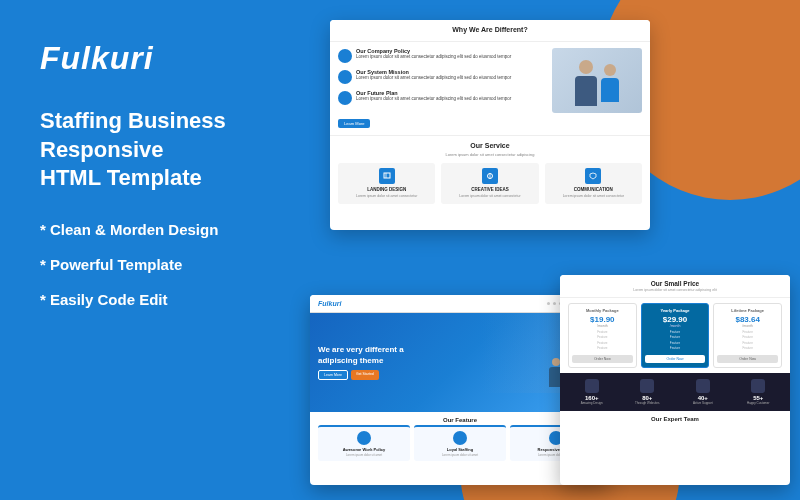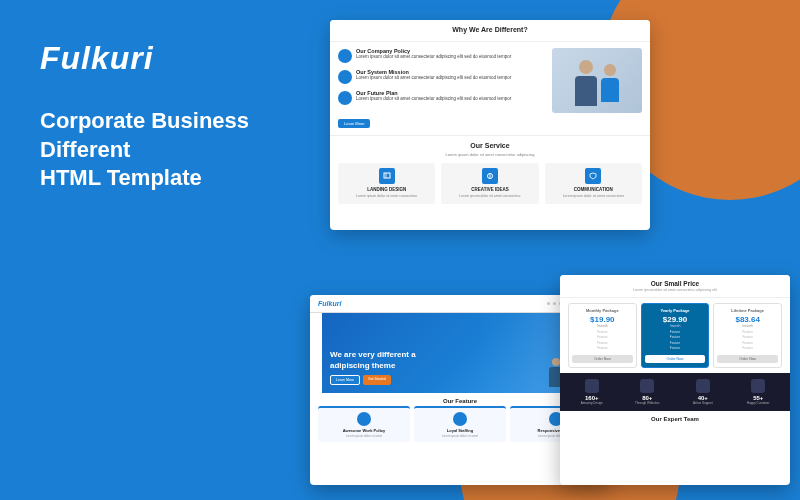--- a/index.html
+++ b/index.html
@@ -268,27 +268,26 @@
     }
     .bl-nav-btn {
       background: #1a7fd4;
       color: #fff;
       font-size: 4px;
       padding: 2px 4px;
       border-radius: 2px;
     }
     .bl-hero {
       background: linear-gradient(135deg, #1565c0 0%, #1a7fd4 50%, #42a5f5 100%);
-      height: 80px;
+      height: 99px;
       position: relative;
       display: flex;
-      align-items: flex-end;
+      align-items: center;
       padding: 8px;
       overflow: hidden;
-      margin-left: 12px;
     }
     .bl-hero-text {
       z-index: 2;
     }
     .bl-hero-title {
       font-size: 8px;
       font-weight: 900;
       color: #fff;
       line-height: 1.3;
       margin-bottom: 4px;
@@ -495,23 +494,28 @@
 <body>
 
 <div class="container">
 
   <div class="bg-circle-right"></div>
   <div class="bg-circle-bottom-right"></div>
 
   <div class="left-panel">
     <div class="logo">Fulkuri</div>
     <div class="tagline">
-      <span>Corporate Business Different</span><br>
+      <span>Staffing Business Responsive</span><br>
       <span>HTML Template</span>
     </div>
+    <ul class="features-list">
+      <li>* Clean &amp; Morden Design</li>
+      <li>* Powerful Template</li>
+      <li>* Easily Code Edit</li>
+    </ul>
   </div>
 
   <div class="right-panel">
 
     <div class="screenshot-top">
       <div class="ss-top-header">
         <div class="ss-top-title">Why We Are Different?</div>
       </div>
       <div class="ss-top-body">
         <div class="ss-top-left">

